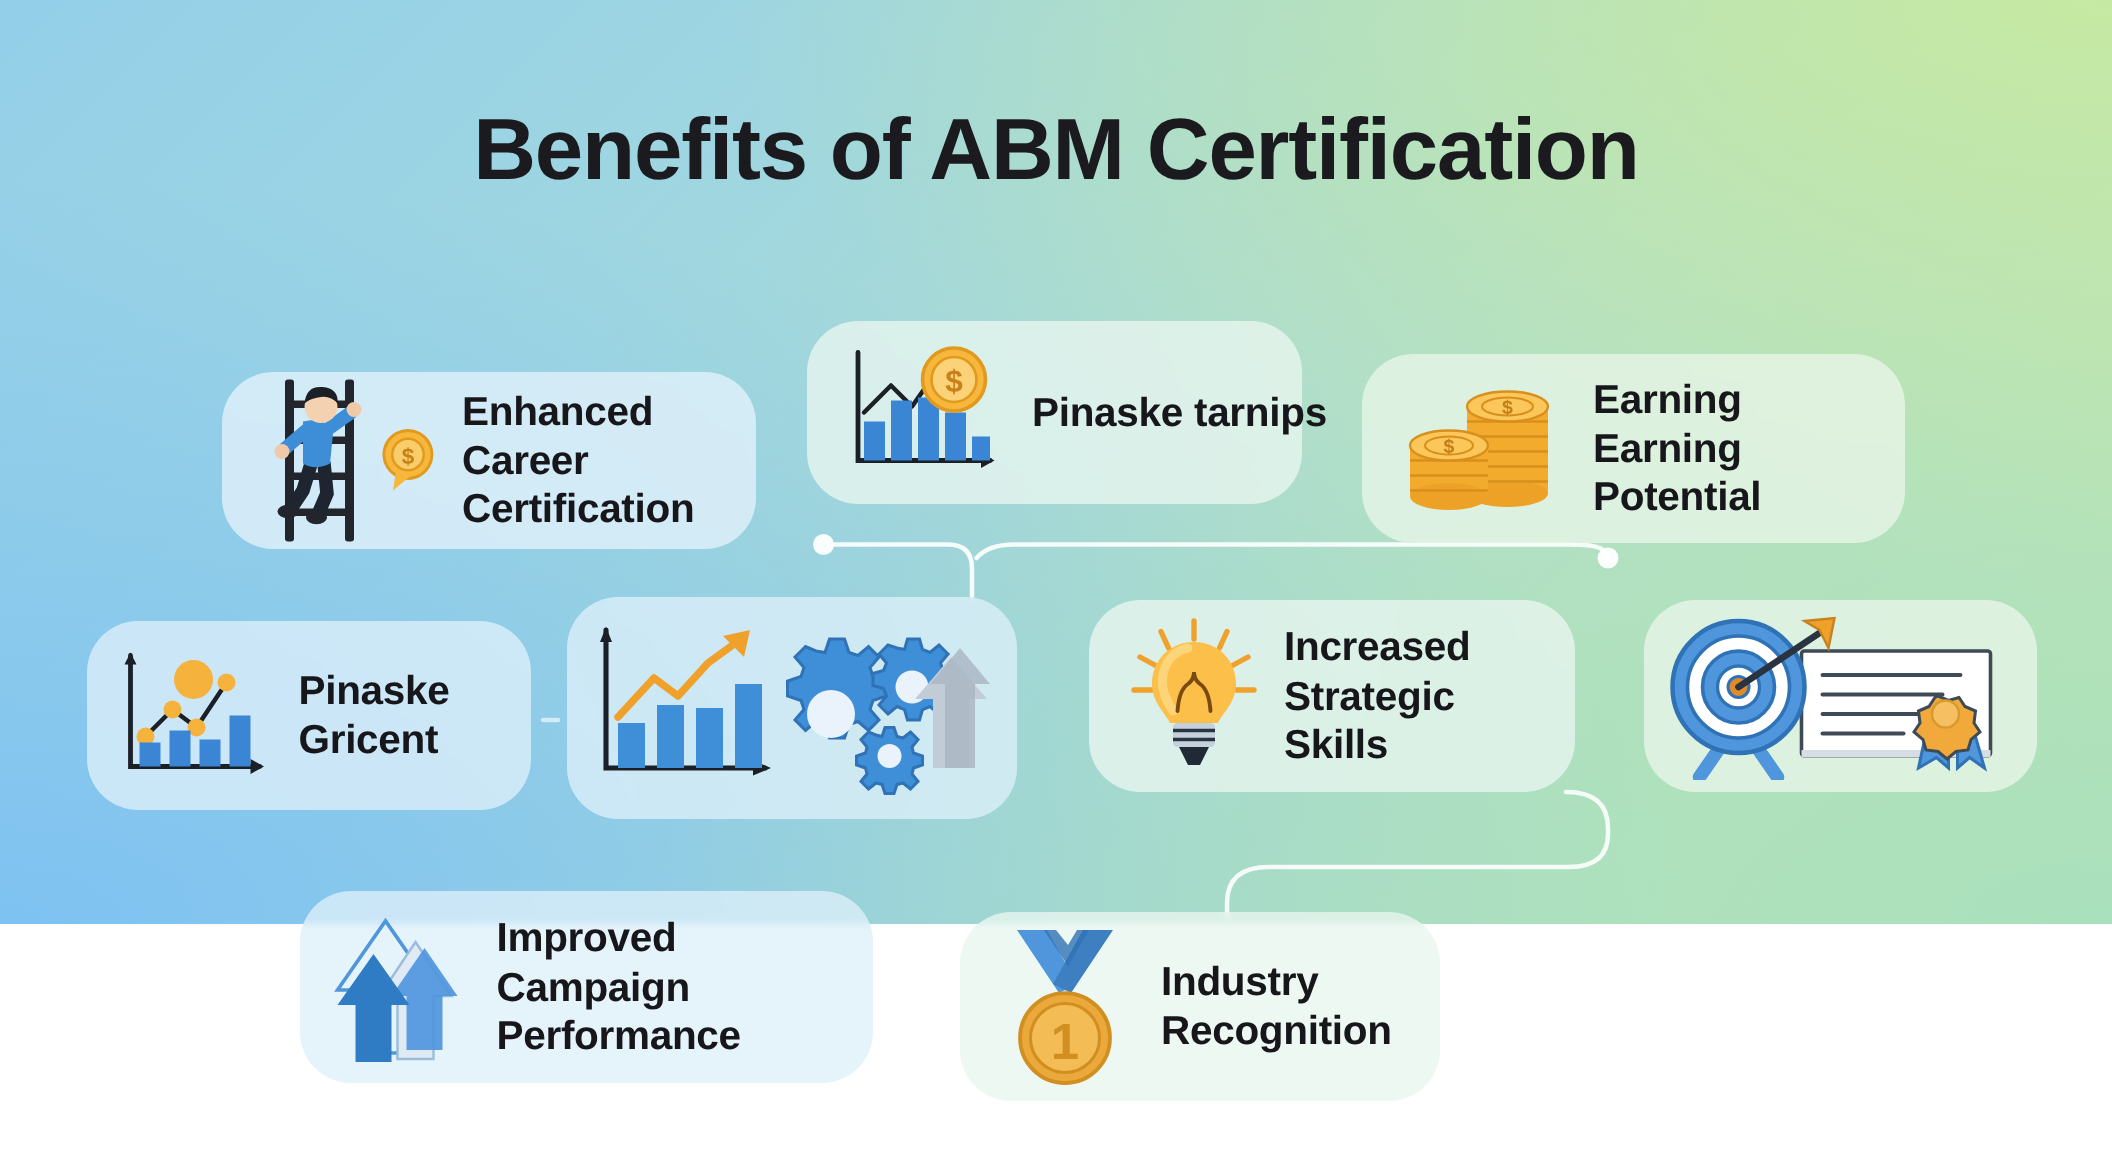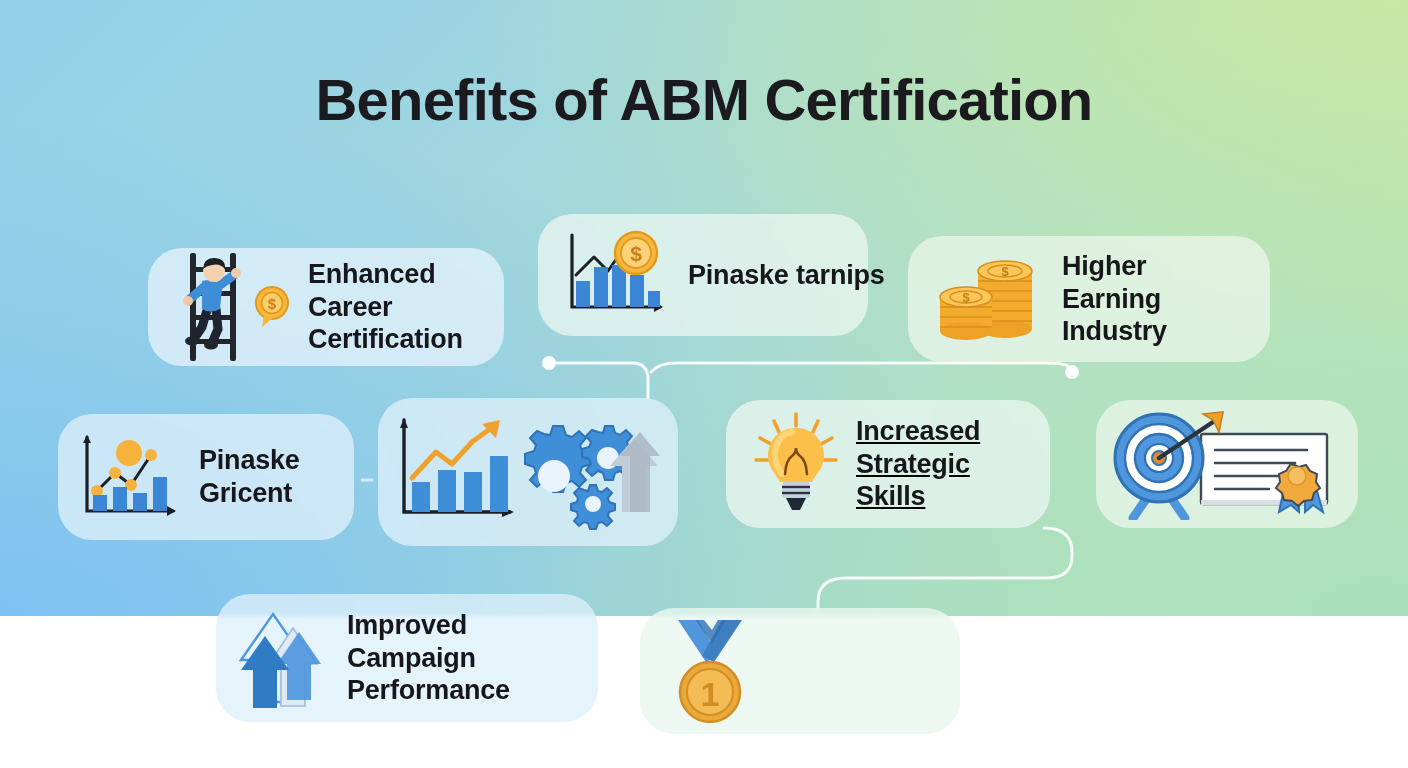--- a/index.html
+++ b/index.html
@@ -68,23 +68,23 @@
     letter-spacing: -0.2px;
   }
   .card-label.one-line { white-space: nowrap; }
 
   
   #card-career   { left: 148px; top: 248px; width: 356px; height: 118px; }
   #card-turnips  { left: 538px; top: 214px; width: 330px; height: 122px; }
   #card-earning  { left: 908px; top: 236px; width: 362px; height: 126px; }
   #card-pinaske  { left: 58px;  top: 414px; width: 296px; height: 126px; }
   #card-growth   { left: 378px; top: 398px; width: 300px; height: 148px; }
-  #card-strategic{ left: 726px; top: 400px; width: 324px; height: 128px; text-decoration: underline; }
+  #card-strategic{ left: 726px; top: 400px; width: 324px; height: 128px; }
   #card-target   { left: 1096px;top: 400px; width: 262px; height: 128px; }
-  #card-campaign { left: 216px; top: 594px; width: 382px; height: 128px; }
+  #card-campaign { left: 200px; top: 594px; width: 382px; height: 128px; }
   #card-industry { left: 640px; top: 608px; width: 320px; height: 126px; }
 
   #card-growth, #card-target { justify-content: center; padding: 0 10px; }
 </style>
 </head>
 <body>
 
 <div id="canvas">
 
   <h1 id="title">Benefits of ABM Certification</h1>
@@ -197,21 +197,21 @@
               <line x1="6" y1="68" x2="58" y2="68"></line>
               <line x1="6" y1="78" x2="58" y2="78"></line>
             </g>
             <ellipse cx="32" cy="48" rx="26" ry="10" fill="#fbc75a" stroke="#d98f1c" stroke-width="1.6"></ellipse>
             <ellipse cx="32" cy="48" rx="16" ry="6" fill="none" stroke="#d98f1c" stroke-width="1.4"></ellipse>
             <text x="32" y="53" text-anchor="middle" font-size="13" font-weight="700" fill="#c27f16" font-family="'Liberation Sans',sans-serif">$</text>
           </g>
         </g>
       </svg>
     </div>
-    <div class="card-label">Higher Earning Industry</div>
+    <div class="card-label">Earning Earning Potential</div>
   </div>
 
   <div class="card tint-pale" id="card-pinaske">
     <div class="card-icon">
       <svg width="110" height="96" viewBox="0 0 110 96">
 
         <path d="M14 8 V82 H100" stroke="#1b1f26" stroke-width="3.2" fill="none" stroke-linecap="round"></path>
         <path d="M10 14 L14 6 L18 14 Z" fill="#1b1f26"></path>
         <path d="M94 77 L103 82 L94 87 Z" fill="#1b1f26"></path>
 
@@ -355,15 +355,16 @@
 
         <path d="M12 4 L32 4 L52 40 L40 46 Z" fill="#4f96dd"></path>
         <path d="M76 4 L56 4 L36 40 L48 46 Z" fill="#3d7fc0"></path>
         <path d="M30 4 L46 28 L60 4 L52 4 L46 14 L38 4 Z" fill="#2f72b5" opacity="0.8"></path>
 
         <circle cx="44" cy="76" r="30" fill="#eaa93a" stroke="#d18f22" stroke-width="2.5"></circle>
         <circle cx="44" cy="76" r="23" fill="#f3bc55" stroke="#d18f22" stroke-width="2"></circle>
         <text x="44" y="90" text-anchor="middle" font-size="34" font-weight="700" fill="#d18f22" font-family="'Liberation Sans',sans-serif">1</text>
       </svg>
     </div>
+    <div class="card-label">Industry Recognition</div>
   </div>
 
 </div>
 
 </body></html>

